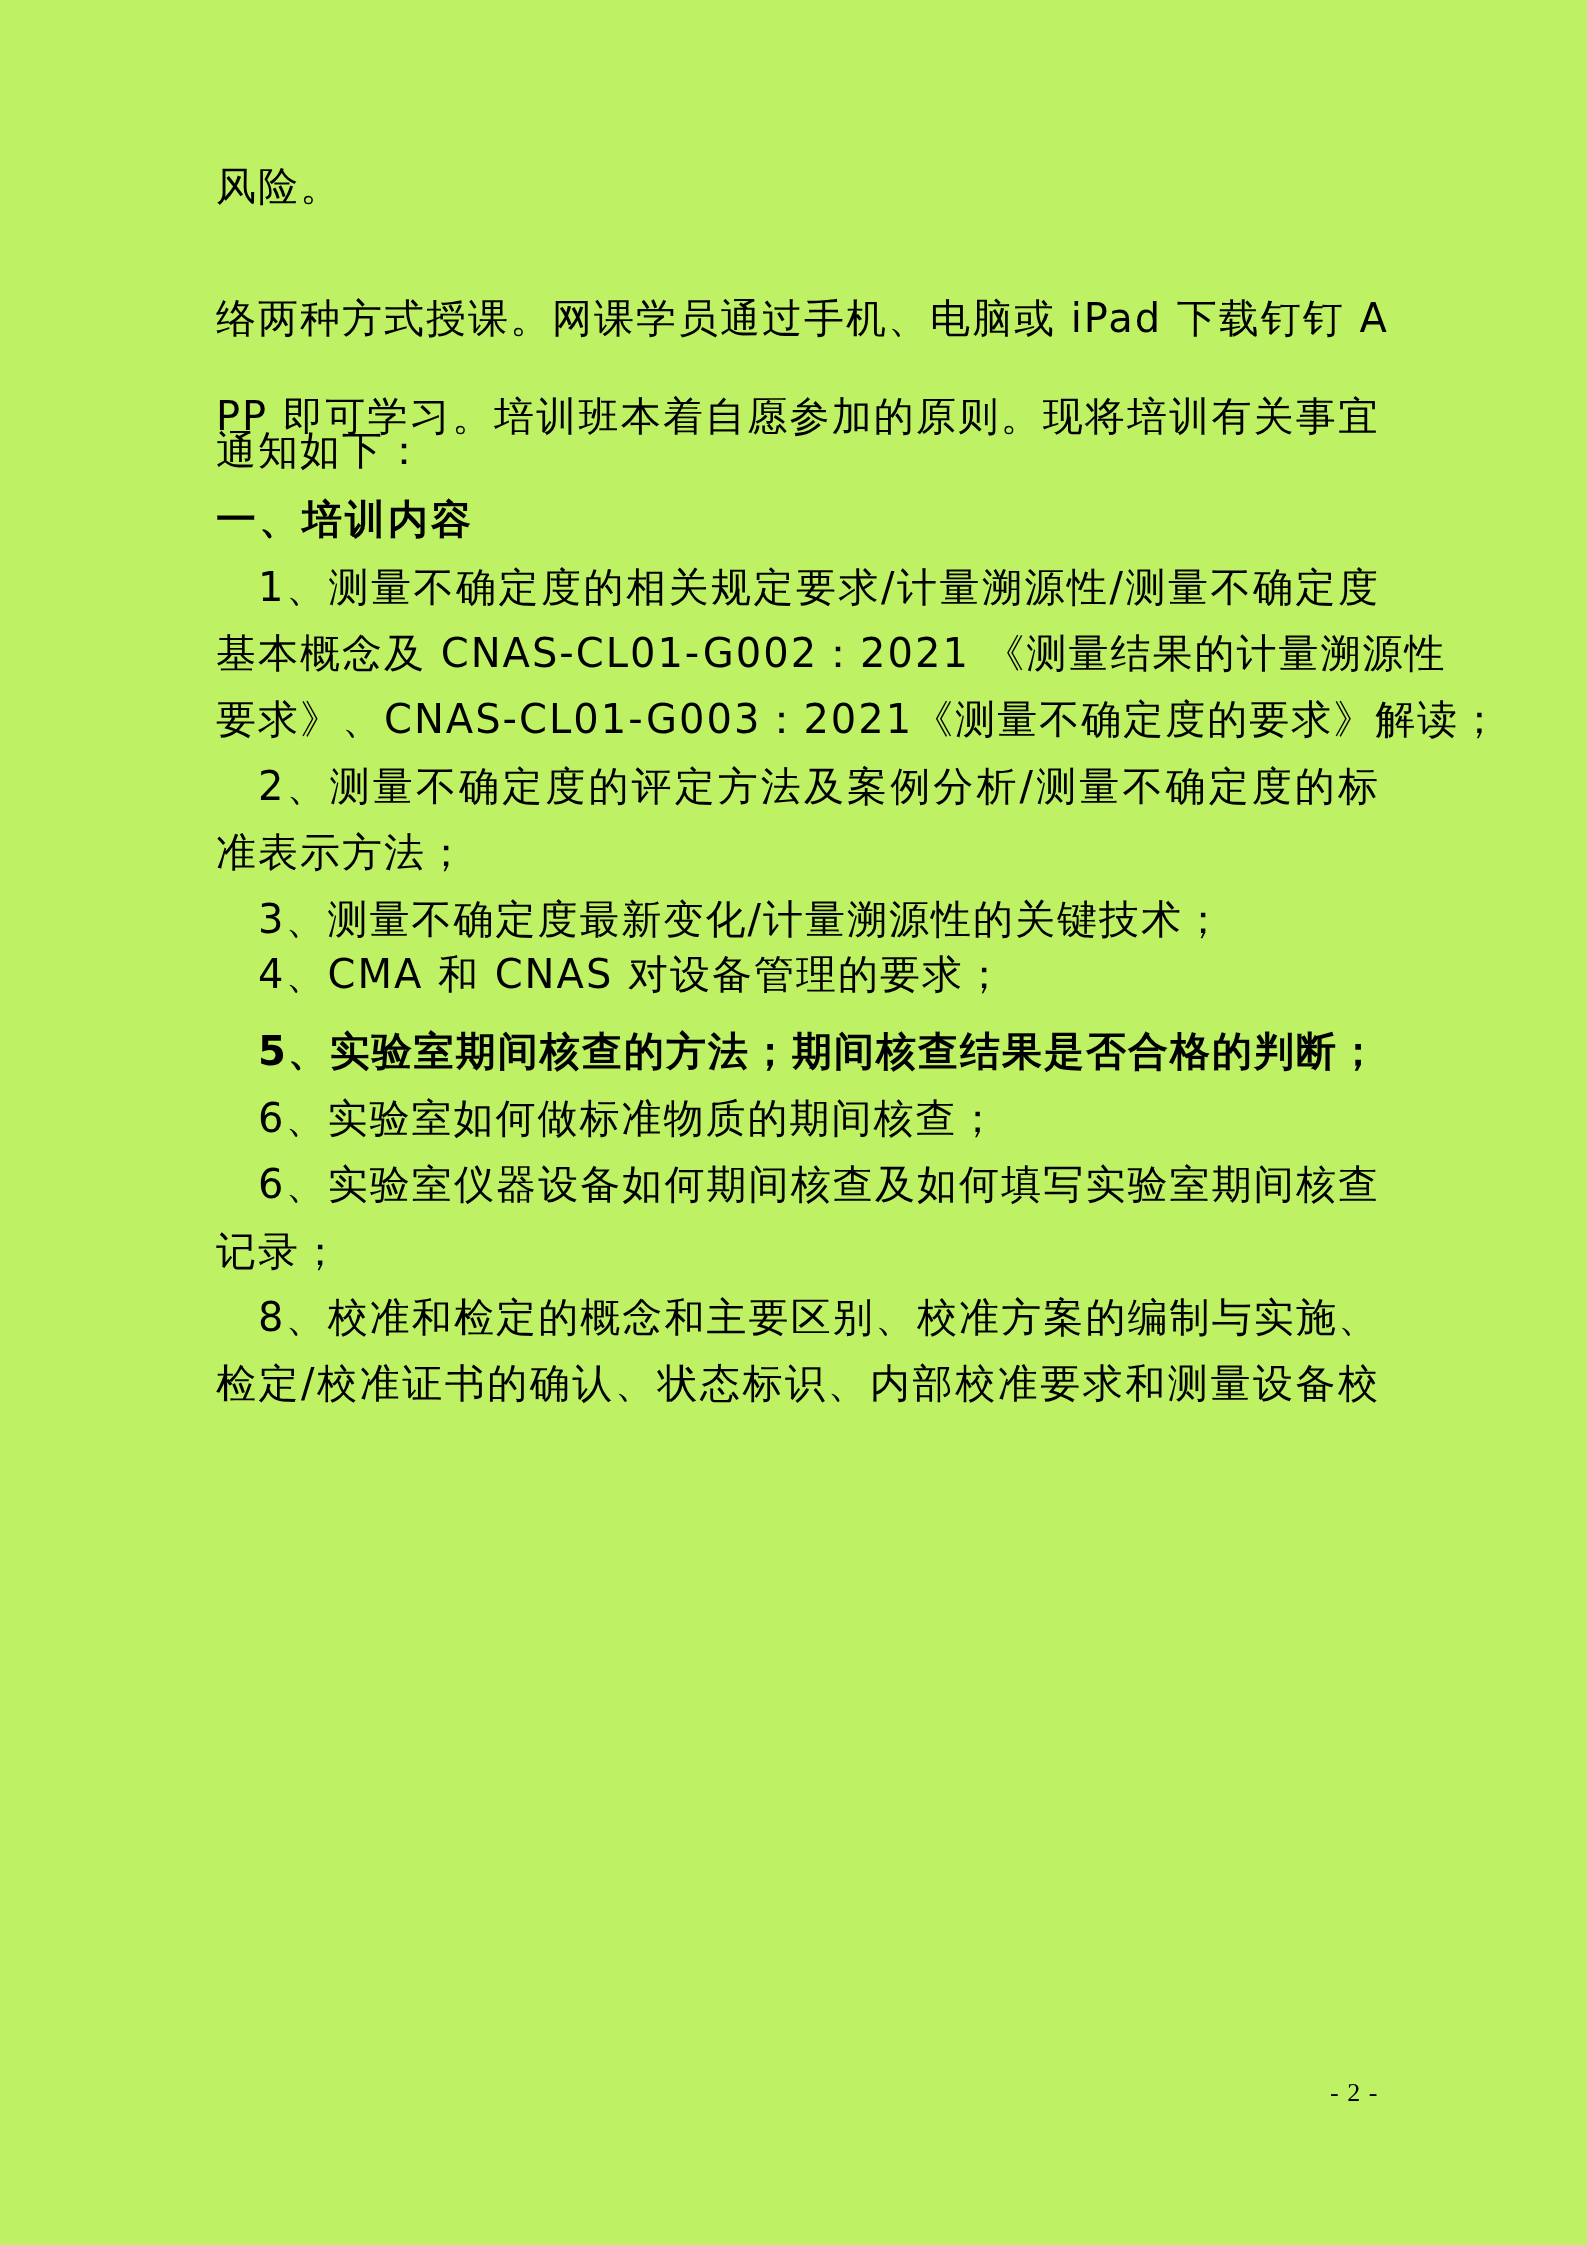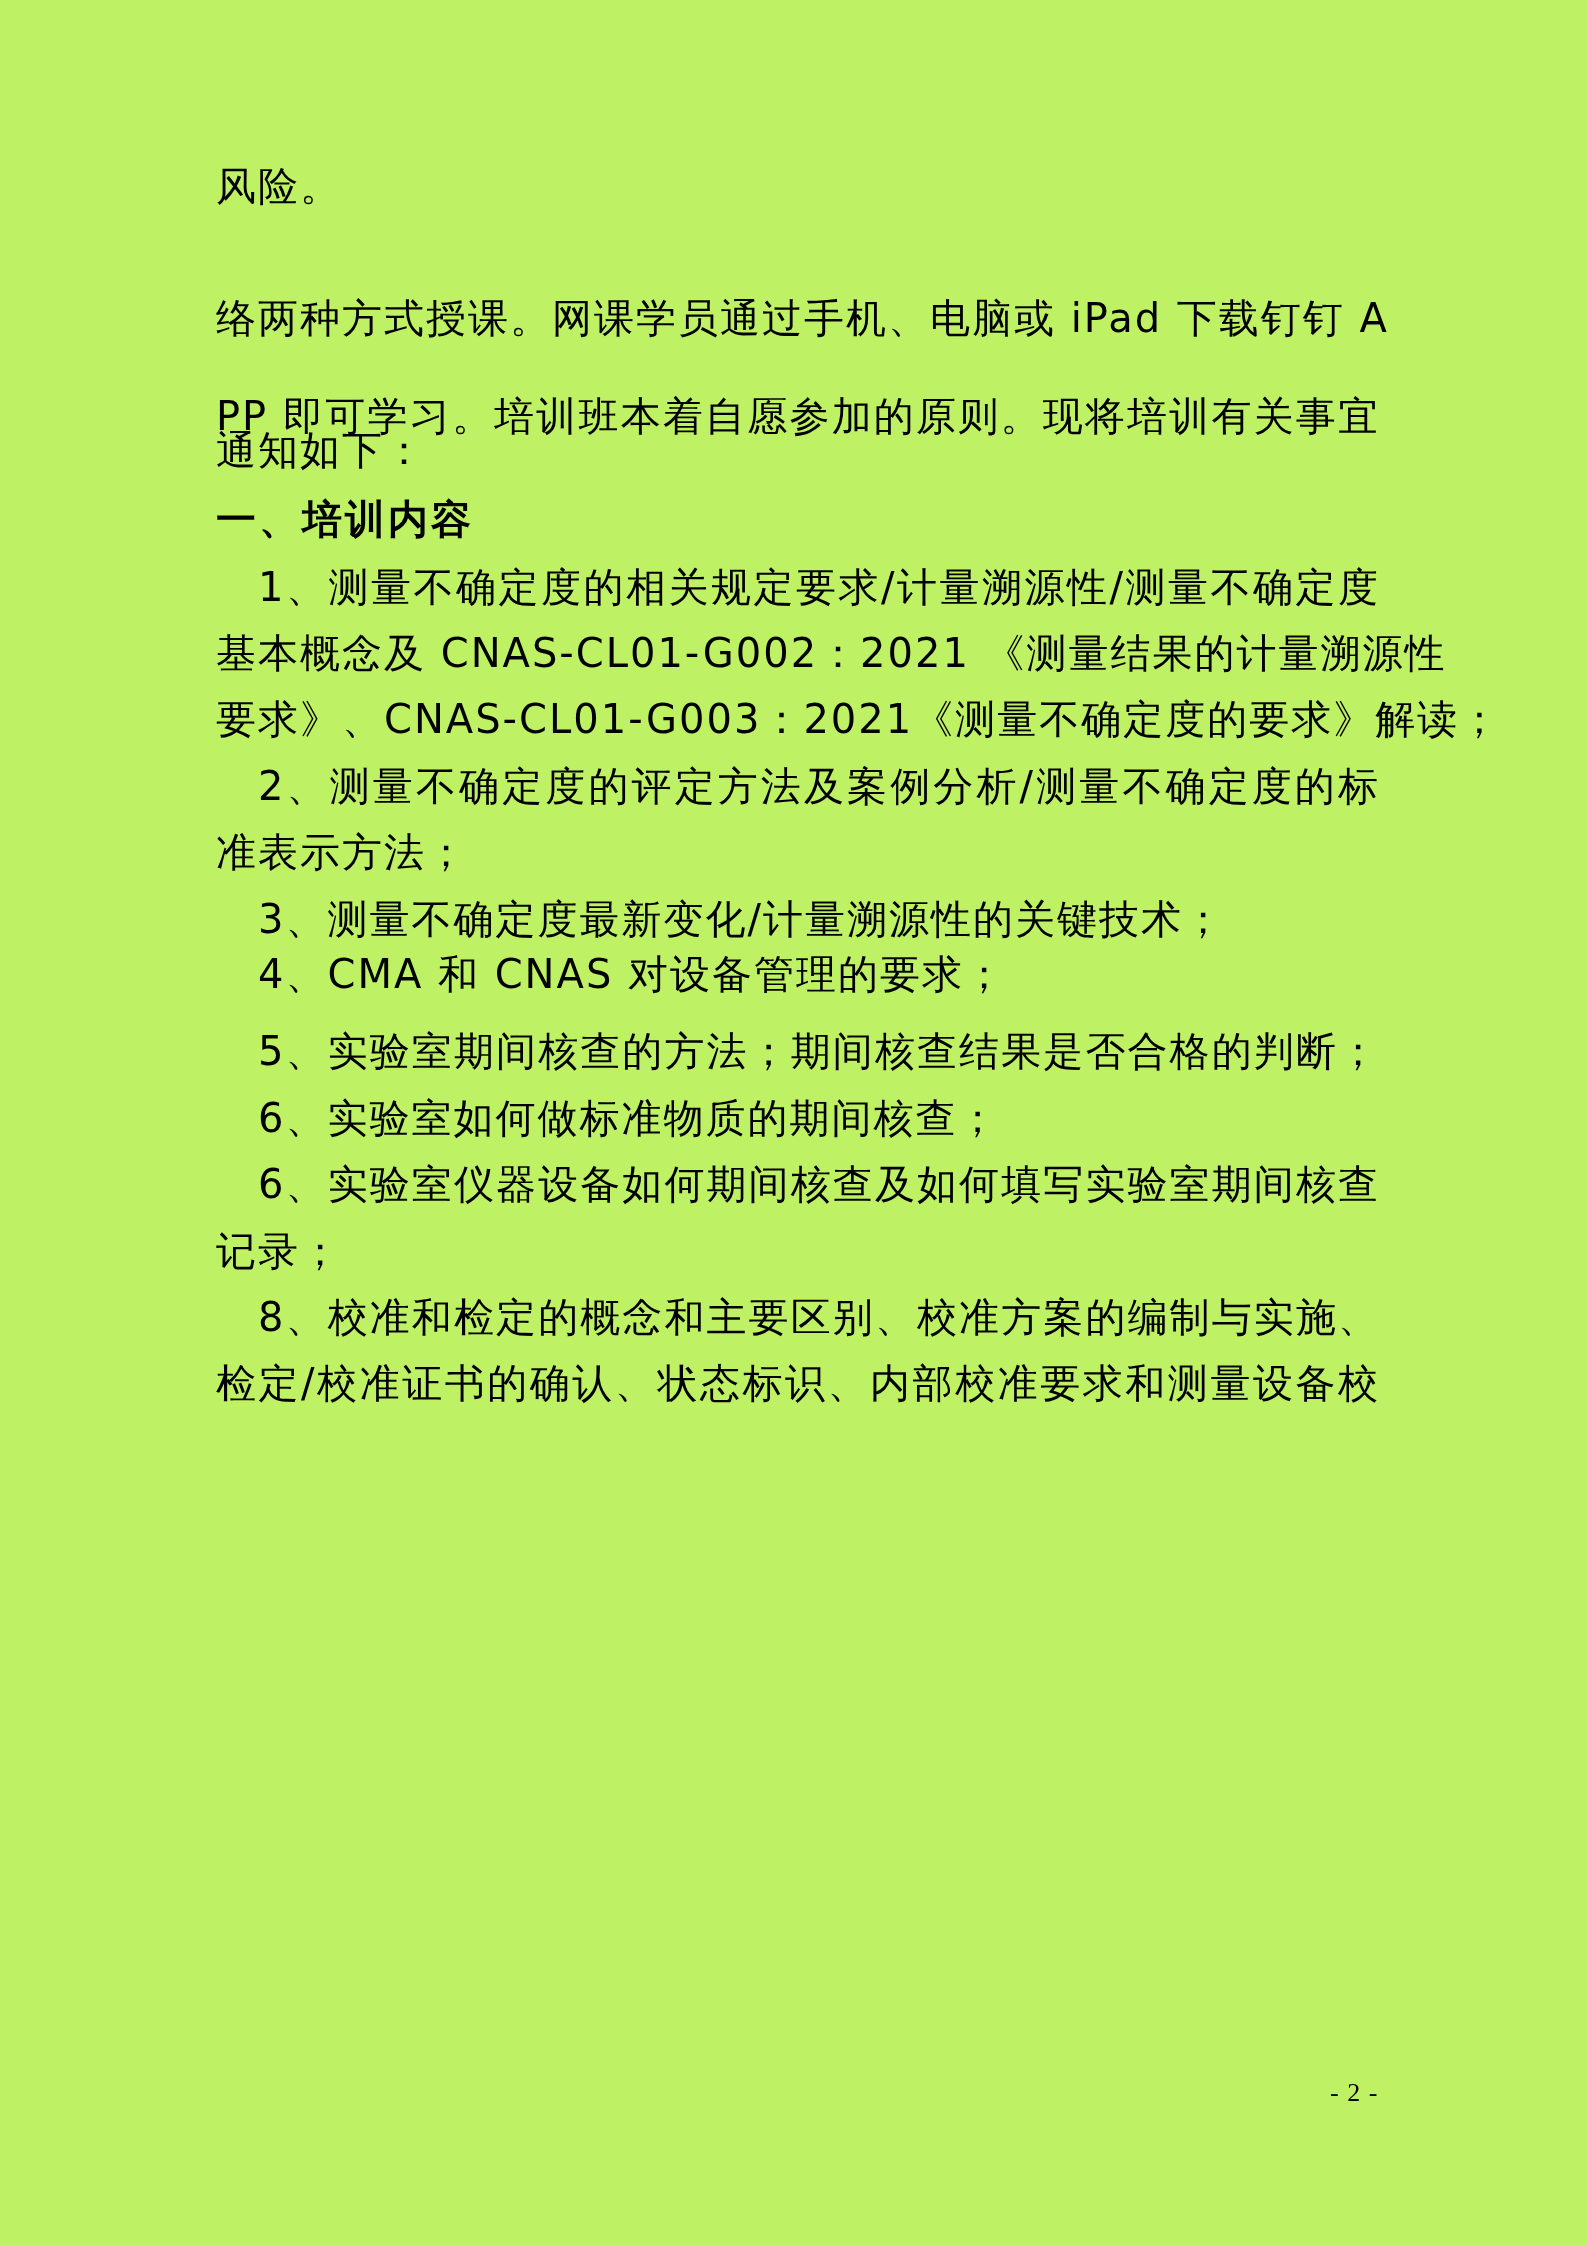--- a/index.html
+++ b/index.html
@@ -69,21 +69,21 @@
   <div class="line justify" style="top:629px;">基本概念及 CNAS-CL01-G002：2021 《测量结果的计量溯源性</div>
   <div class="line justify" style="top:695px;">要求》、CNAS-CL01-G003：2021《测量不确定度的要求》解读；</div>
 
   <div class="line justify indent-item" style="top:762px;">2、测量不确定度的评定方法及案例分析/测量不确定度的标</div>
   <div class="line" style="top:828px;">准表示方法；</div>
 
   <div class="line indent-item" style="top:895px;">3、测量不确定度最新变化/计量溯源性的关键技术；</div>
 
   <div class="line indent-item" style="top:950px;">4、CMA 和 CNAS 对设备管理的要求；</div>
 
-  <div class="line justify indent-item" style="top:1027px;">5、实验室期间核查的方法；期间核查结果是否合格的判断；</div>
+  <div class="line justify indent-item" style="top:1027px;font-weight:bold;">5、实验室期间核查的方法；期间核查结果是否合格的判断；</div>
 
   <div class="line indent-item" style="top:1094px;">6、实验室如何做标准物质的期间核查；</div>
 
   <div class="line justify indent-item" style="top:1160px;">6、实验室仪器设备如何期间核查及如何填写实验室期间核查</div>
   <div class="line" style="top:1227px;">记录；</div>
 
   <div class="line justify indent-item" style="top:1293px;">8、校准和检定的概念和主要区别、校准方案的编制与实施、</div>
   <div class="line justify" style="top:1359px;">检定/校准证书的确认、状态标识、内部校准要求和测量设备校</div>
 
   <div class="page-number">- 2 -</div>

